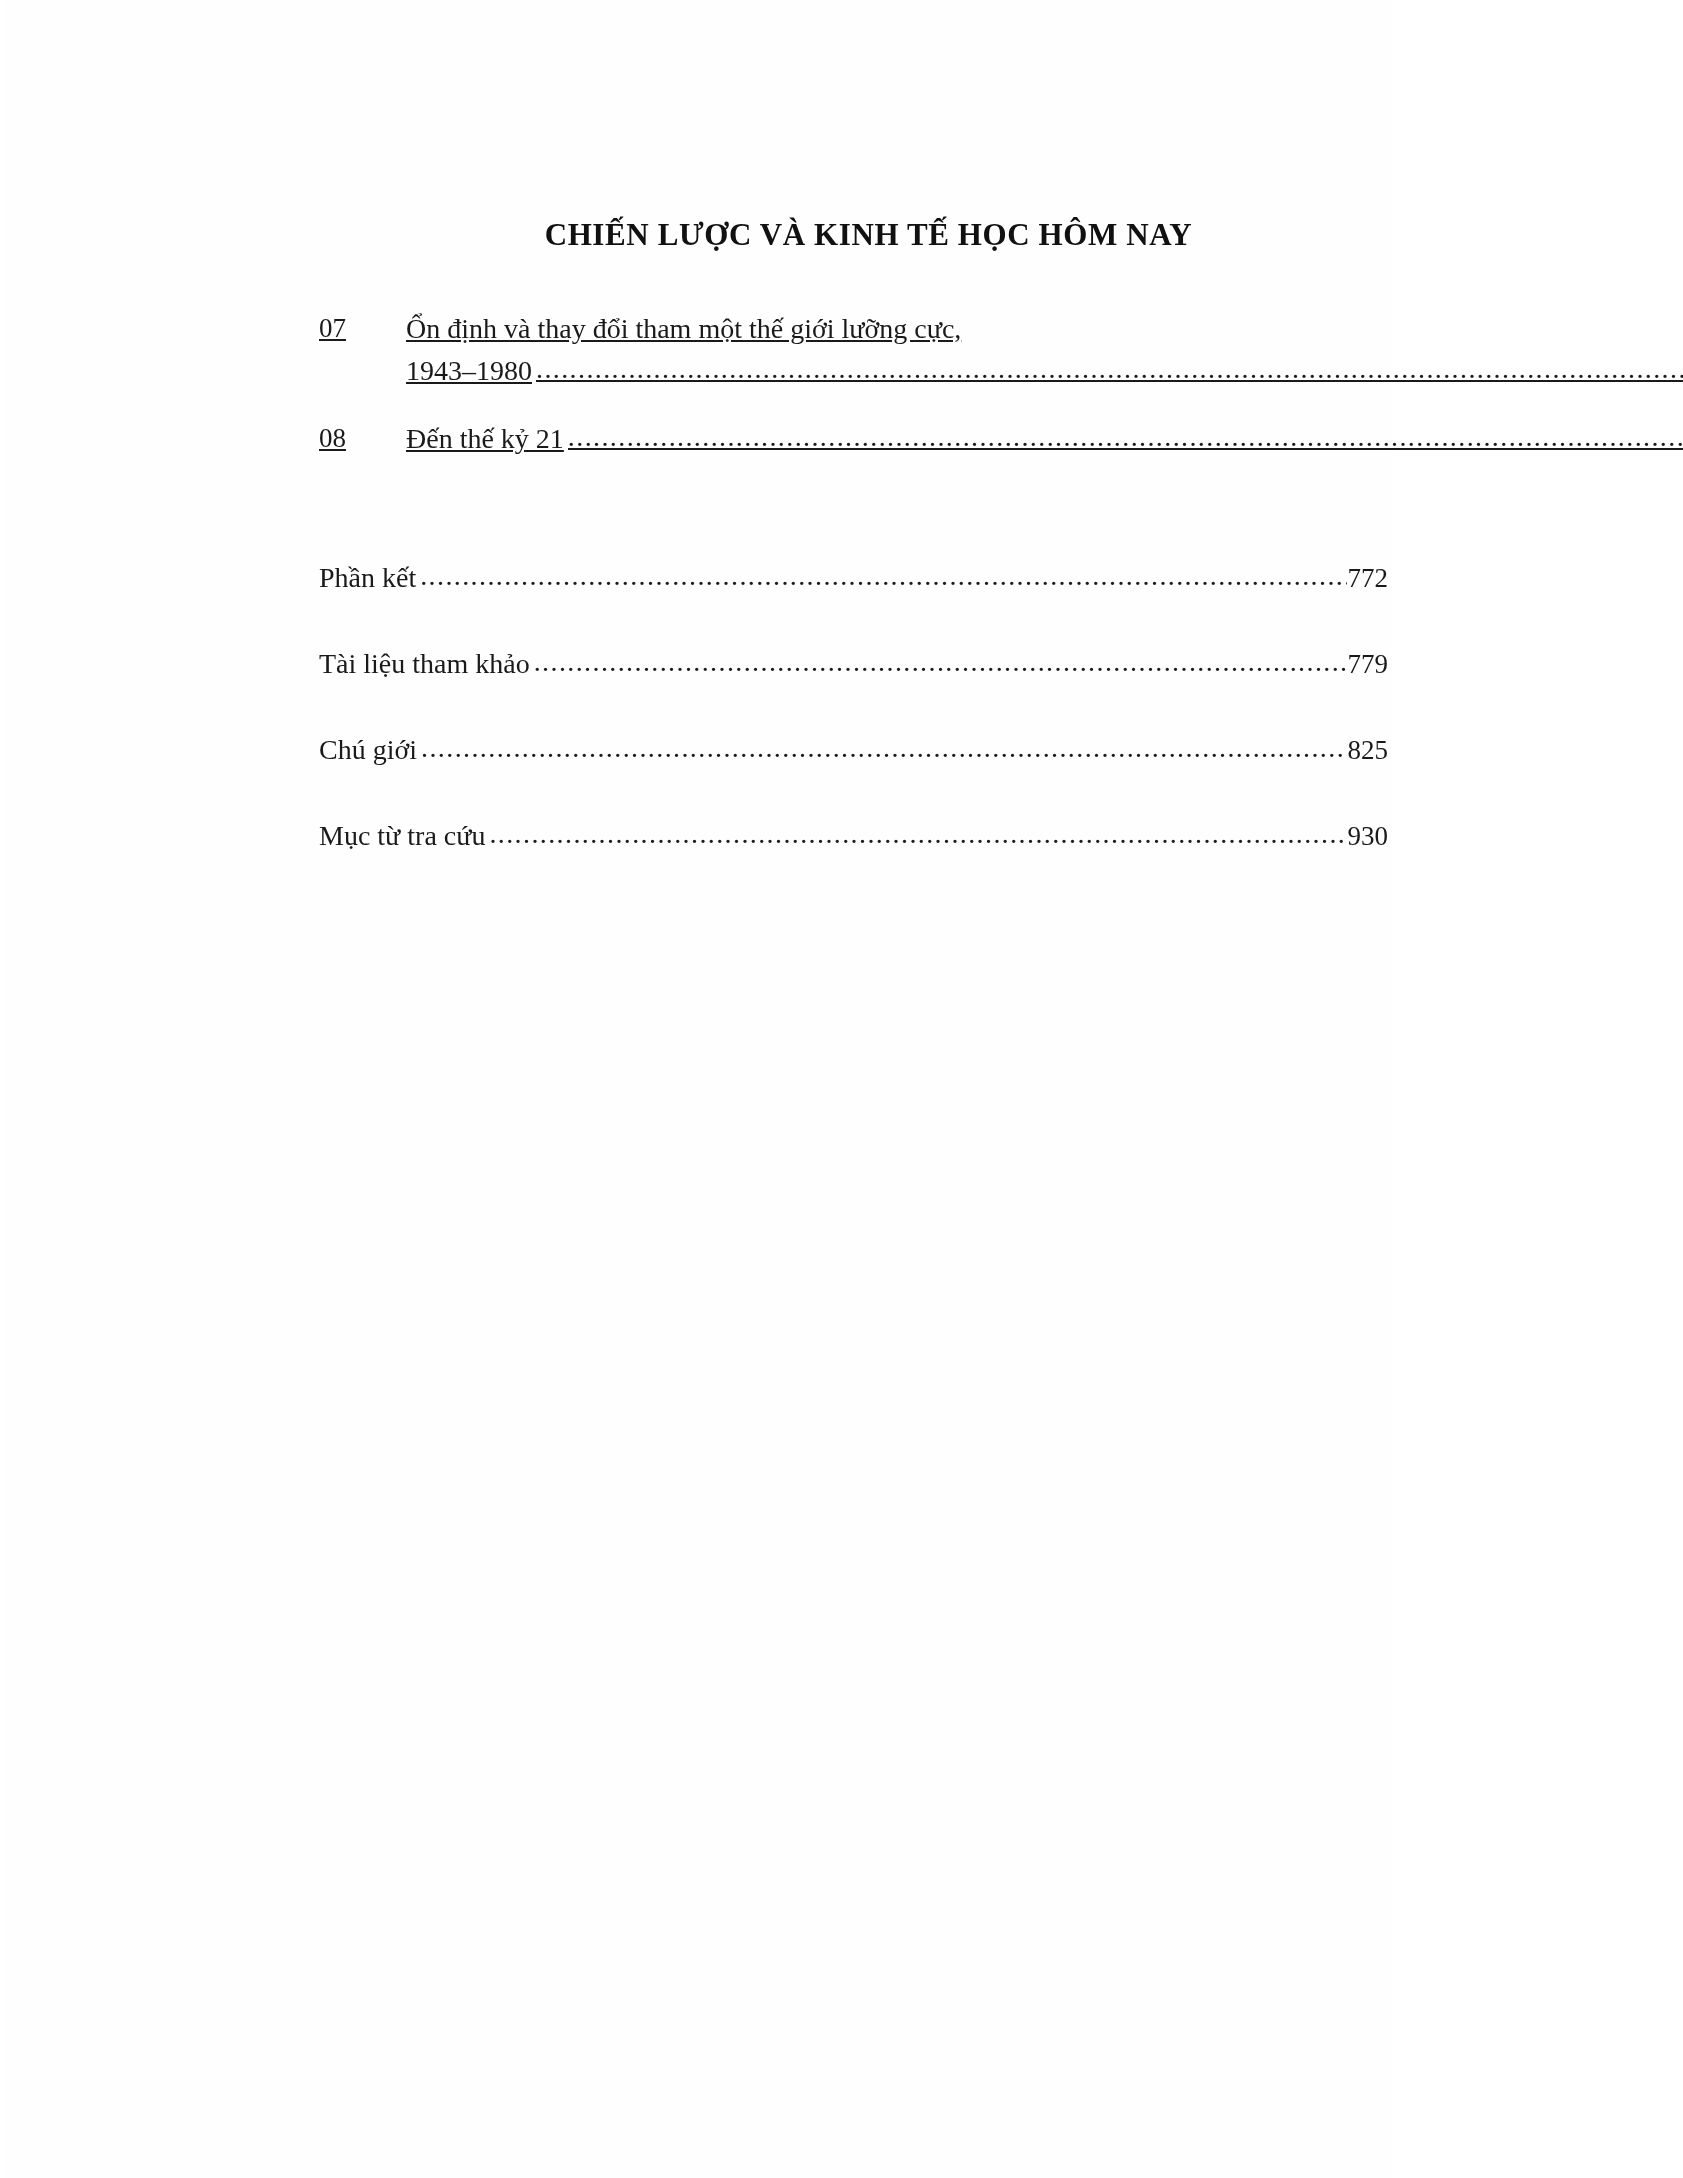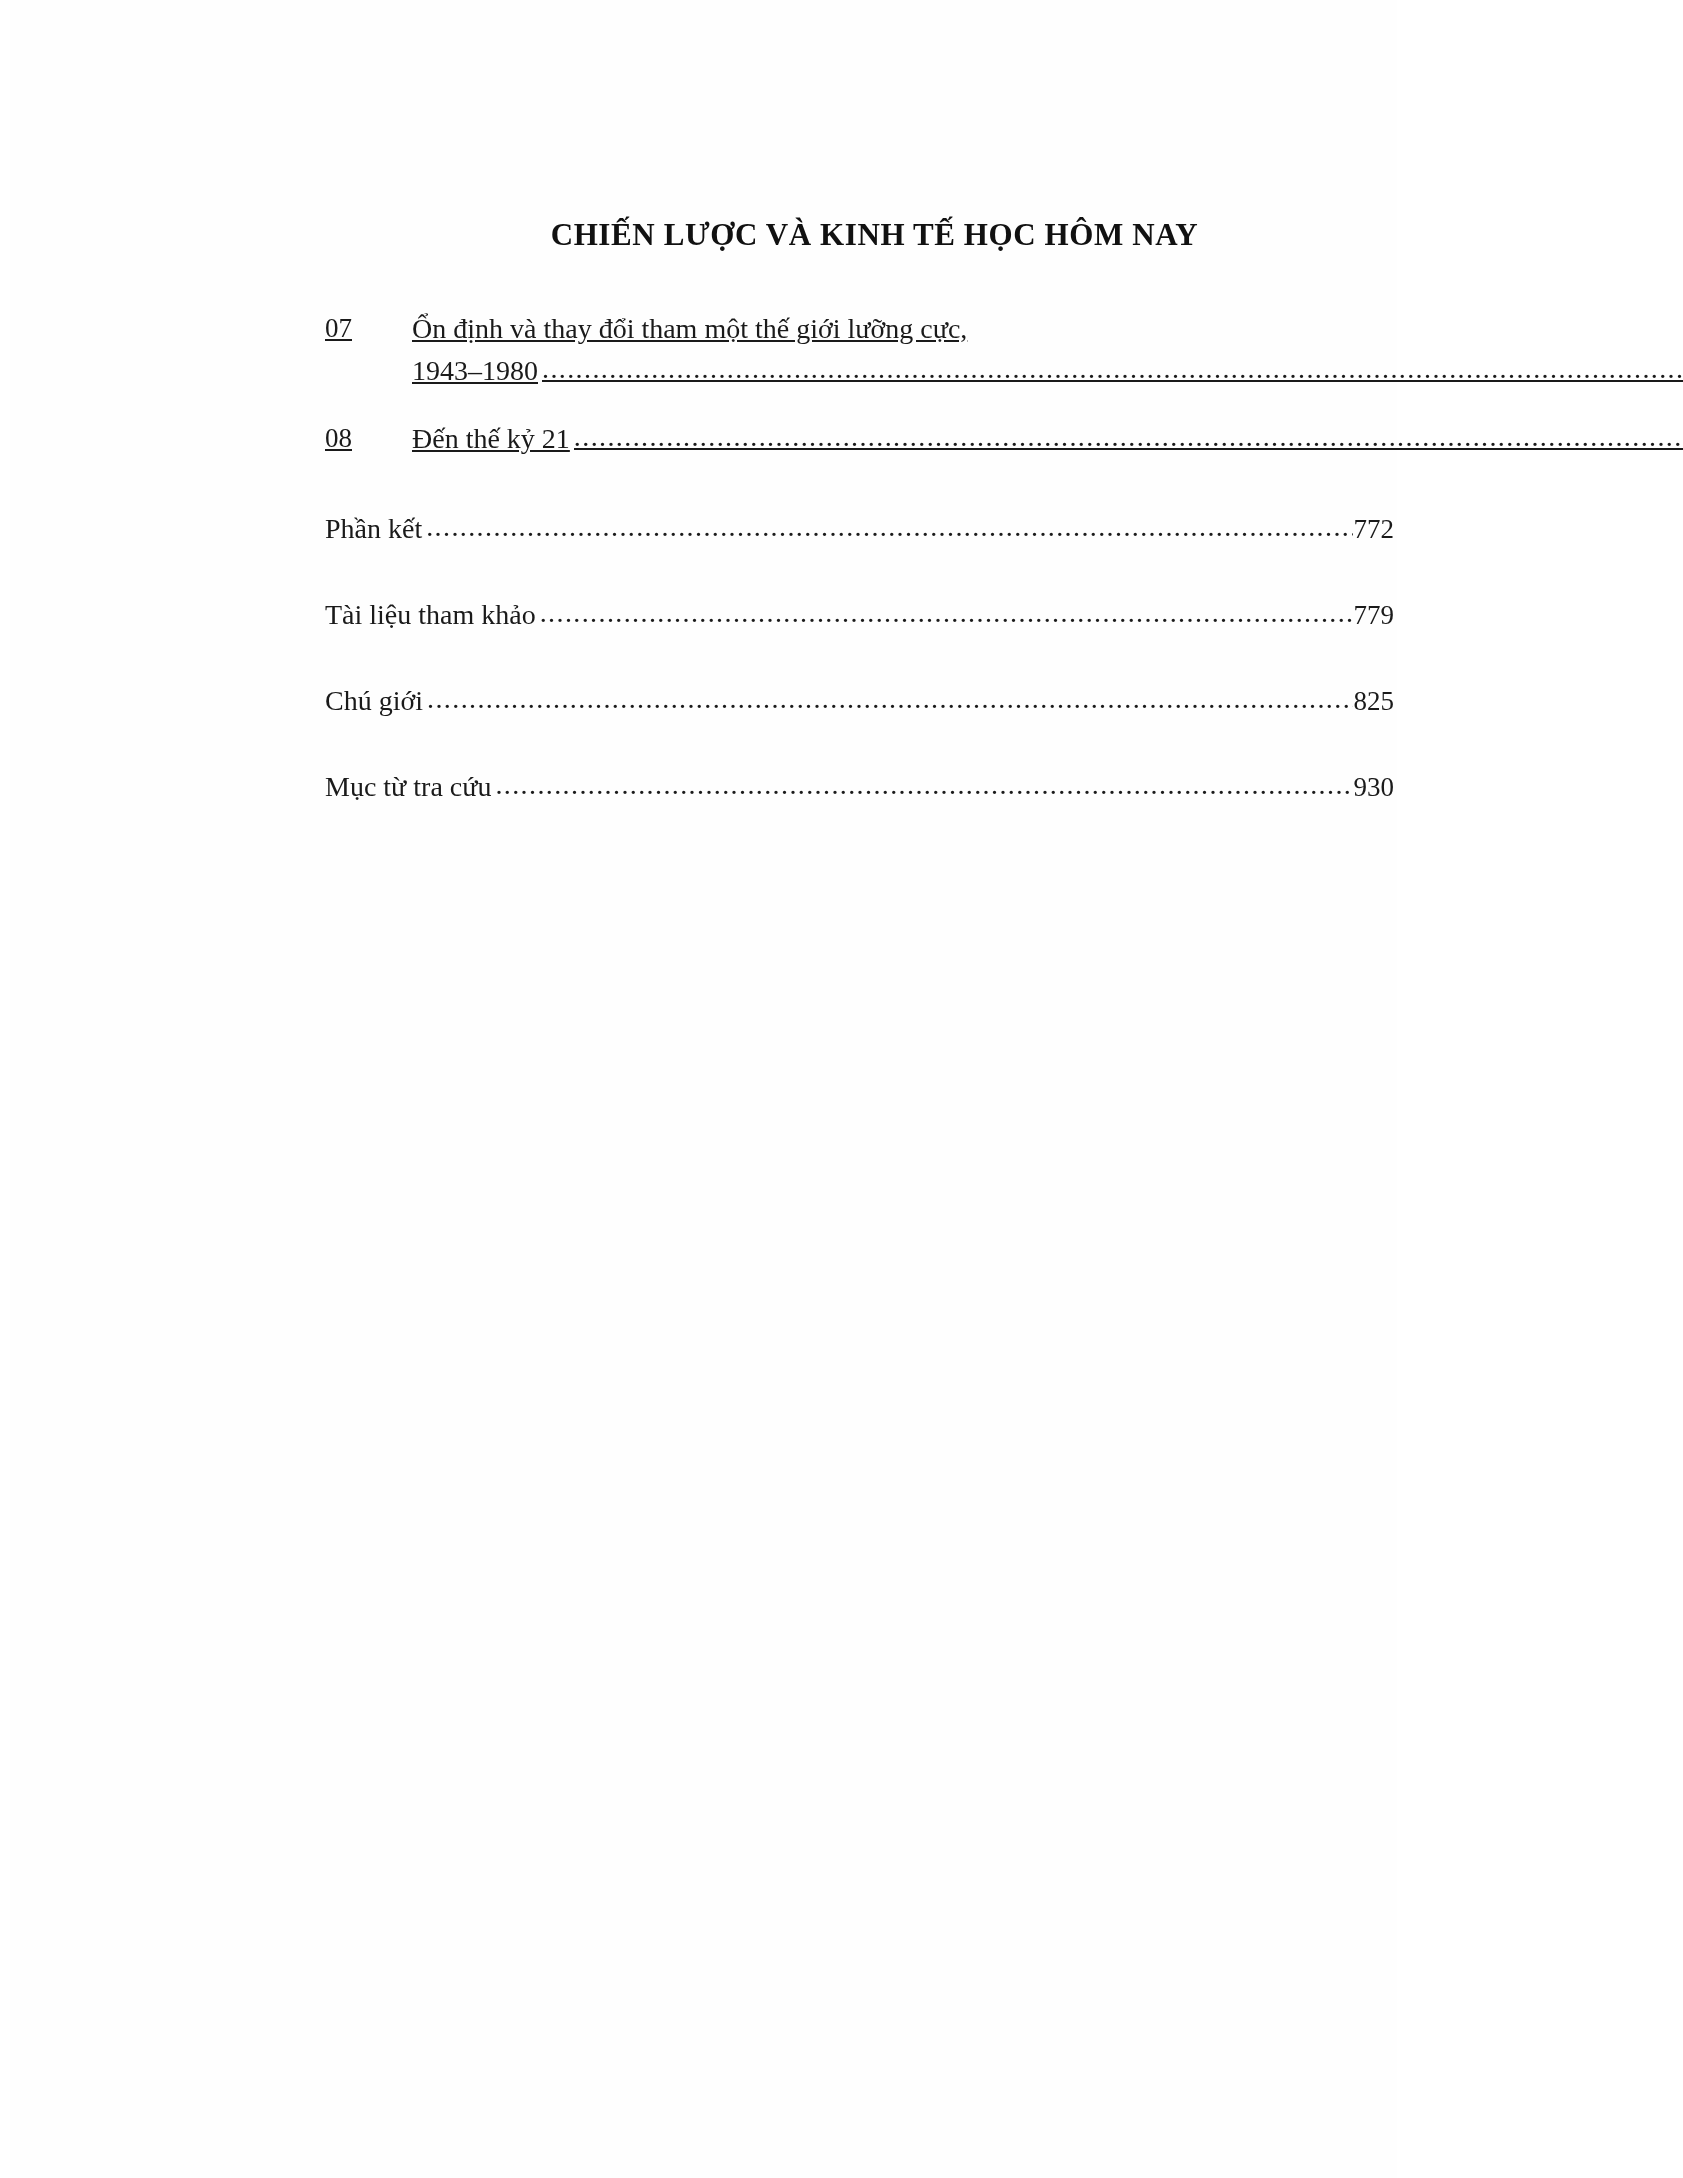--- a/index.html
+++ b/index.html
@@ -11,21 +11,21 @@
     width: 1683px;
     height: 2178px;
     font-family: "Liberation Serif", serif;
     color: #1a1a1a;
     position: relative;
     overflow: hidden;
   }
   .page {
     position: absolute;
     top: 0;
-    left: 10px;
+    left: 4px;
     width: 1387px;
     height: 2178px;
     background: #fefefe;
   }
   .content {
     position: absolute;
     left: 315px;
     top: 213px;
     width: 1069px;
   }
@@ -88,21 +88,21 @@
     color: #1a1a1a;
     transform: translateY(-2px);
   }
   .pageno {
     white-space: pre;
     font-size: 27px;
   }
 
   
   .backmatter {
-    margin-top: 48px;
+    margin-top: 97px;
     text-align: center;
   }
   .bm-entry {
     display: flex;
     align-items: baseline;
     font-size: 28px;
     line-height: 1.5;
     margin-bottom: 44px;
   }
   .bm-entry .entry-text { white-space: pre; }

